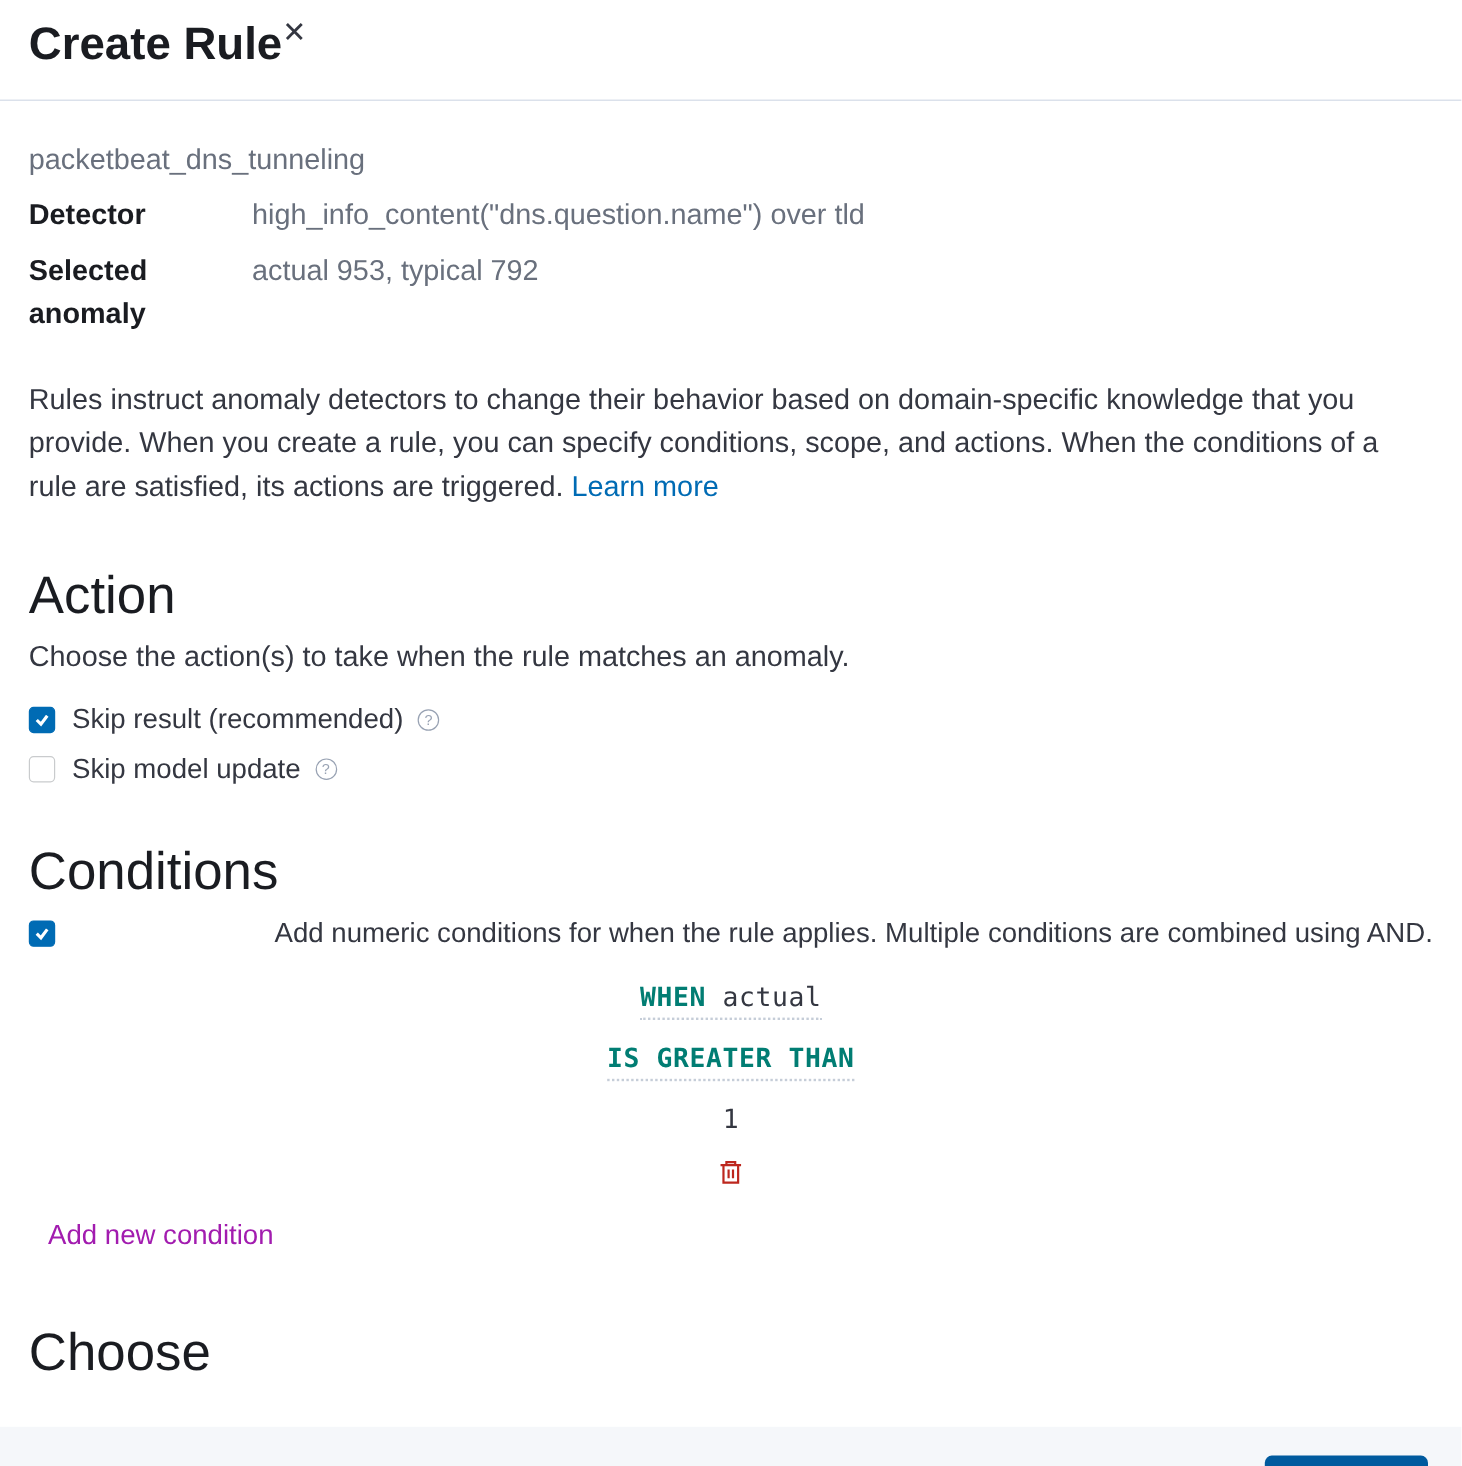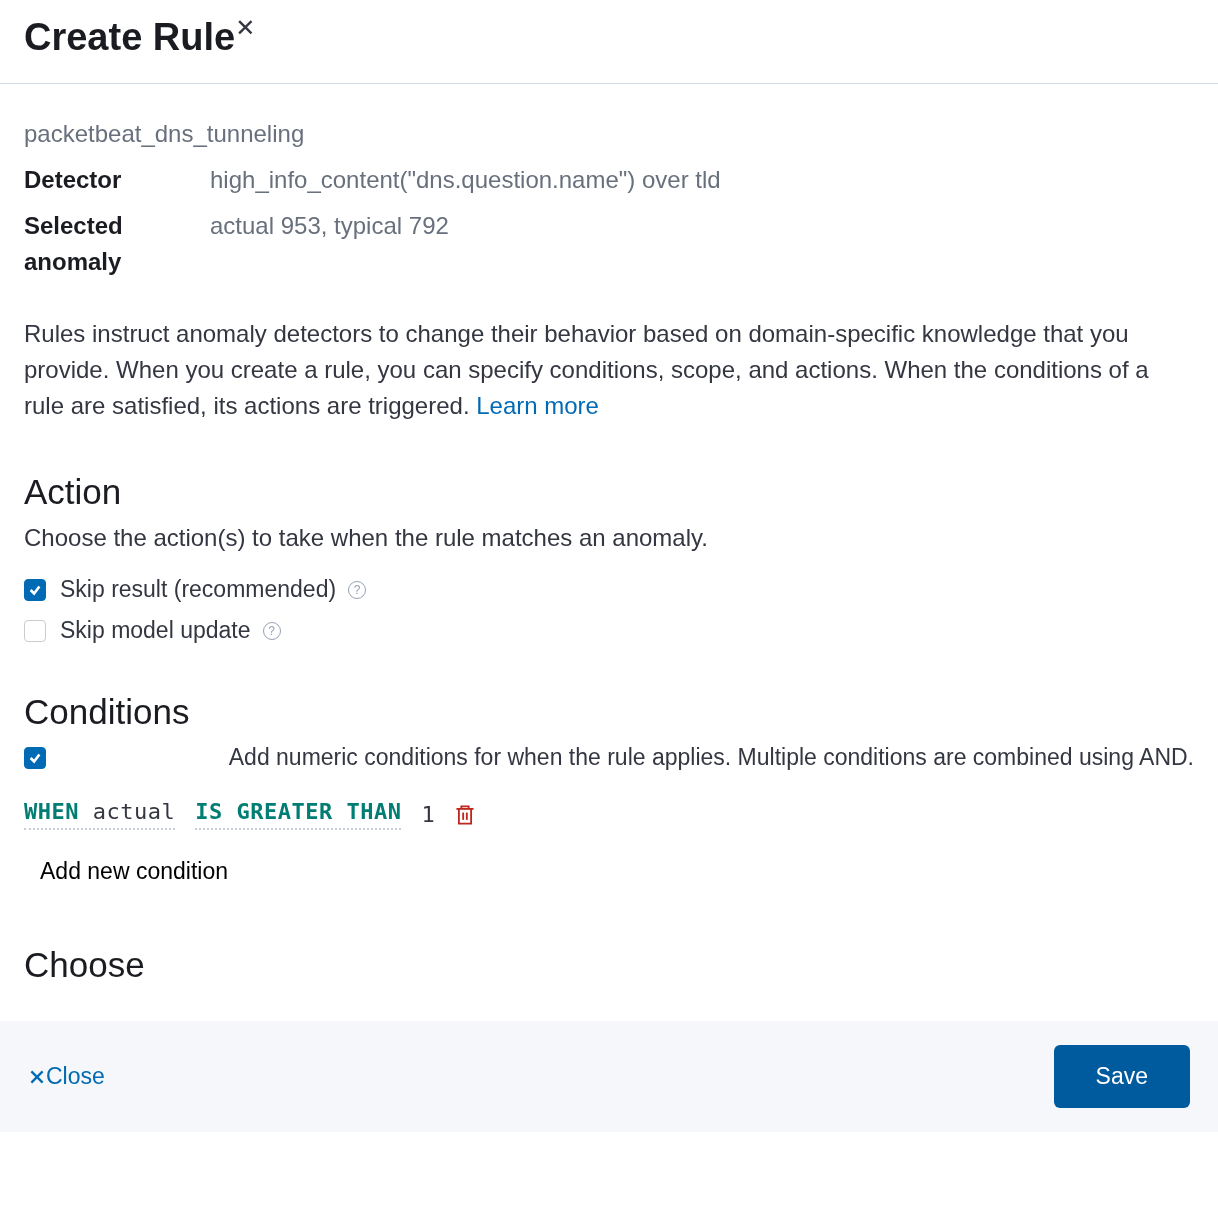--- a/index.html
+++ b/index.html
@@ -59,21 +59,21 @@
       font-size: 24px;
       color: #343741;
       line-height: 1.5;
       margin-bottom: 48px;
     }
     .description a {
       color: #006bb4;
       text-decoration: none;
     }
     .section-heading {
-      font-size: 35px;
+      font-size: 44px;
       font-weight: 500;
       color: #1a1c21;
       margin-bottom: 12px;
     }
     .section-desc {
       font-size: 24px;
       color: #343741;
       margin-bottom: 24px;
     }
     .checkbox-row {
@@ -122,20 +122,21 @@
       font-size: 12px;
       color: #98a2b3;
       margin-left: 12px;
       cursor: pointer;
     }
     .condition-row {
       display: flex;
       align-items: center;
       gap: 20px;
       margin-bottom: 28px;
+      flex-direction: column;
     }
     .dotted-underline {
       border-bottom: 2px dotted #c5cdd8;
       padding-bottom: 4px;
       font-family: "SFMono-Regular", Consolas, Menlo, monospace;
       font-size: 22px;
       letter-spacing: 0.5px;
     }
     .kw {
       color: #017d73;
@@ -156,21 +157,21 @@
       padding: 0;
       display: inline-flex;
     }
     .trash-btn svg {
       width: 20px;
       height: 22px;
     }
     .link-btn {
       background: none;
       border: none;
-      color: #000000;
+      color: #a21caf;
       font-size: 23px;
       cursor: pointer;
       padding: 0;
       margin-left: 16px;
     }
     .spacer {
       height: 60px;
     }
     .footer {
       background: #f5f7fa;

